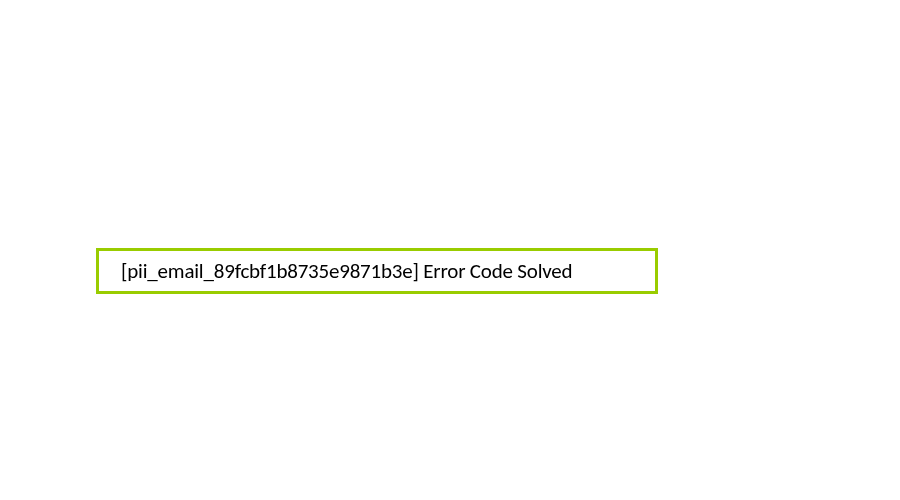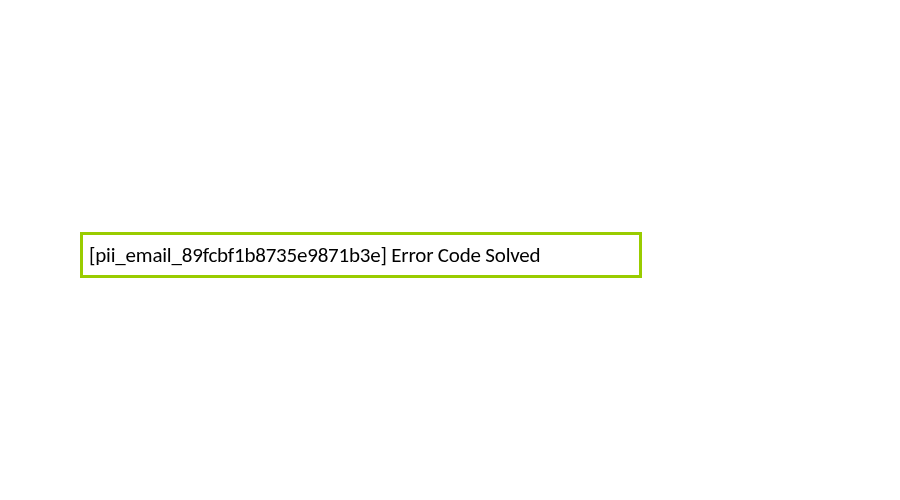--- a/index.html
+++ b/index.html
@@ -1,17 +1,17 @@
 <!DOCTYPE html>
 <html><head>
   <meta charset="utf-8">
   <style>
     * {
       margin: 0;
-      padding: 0;
+      padding: 16px;
       box-sizing: border-box;
     }
     body {
       width: 900px;
       height: 500px;
       background: #ffffff;
       position: relative;
       font-family: Calibri, Arial, sans-serif;
     }
     .error-box {

